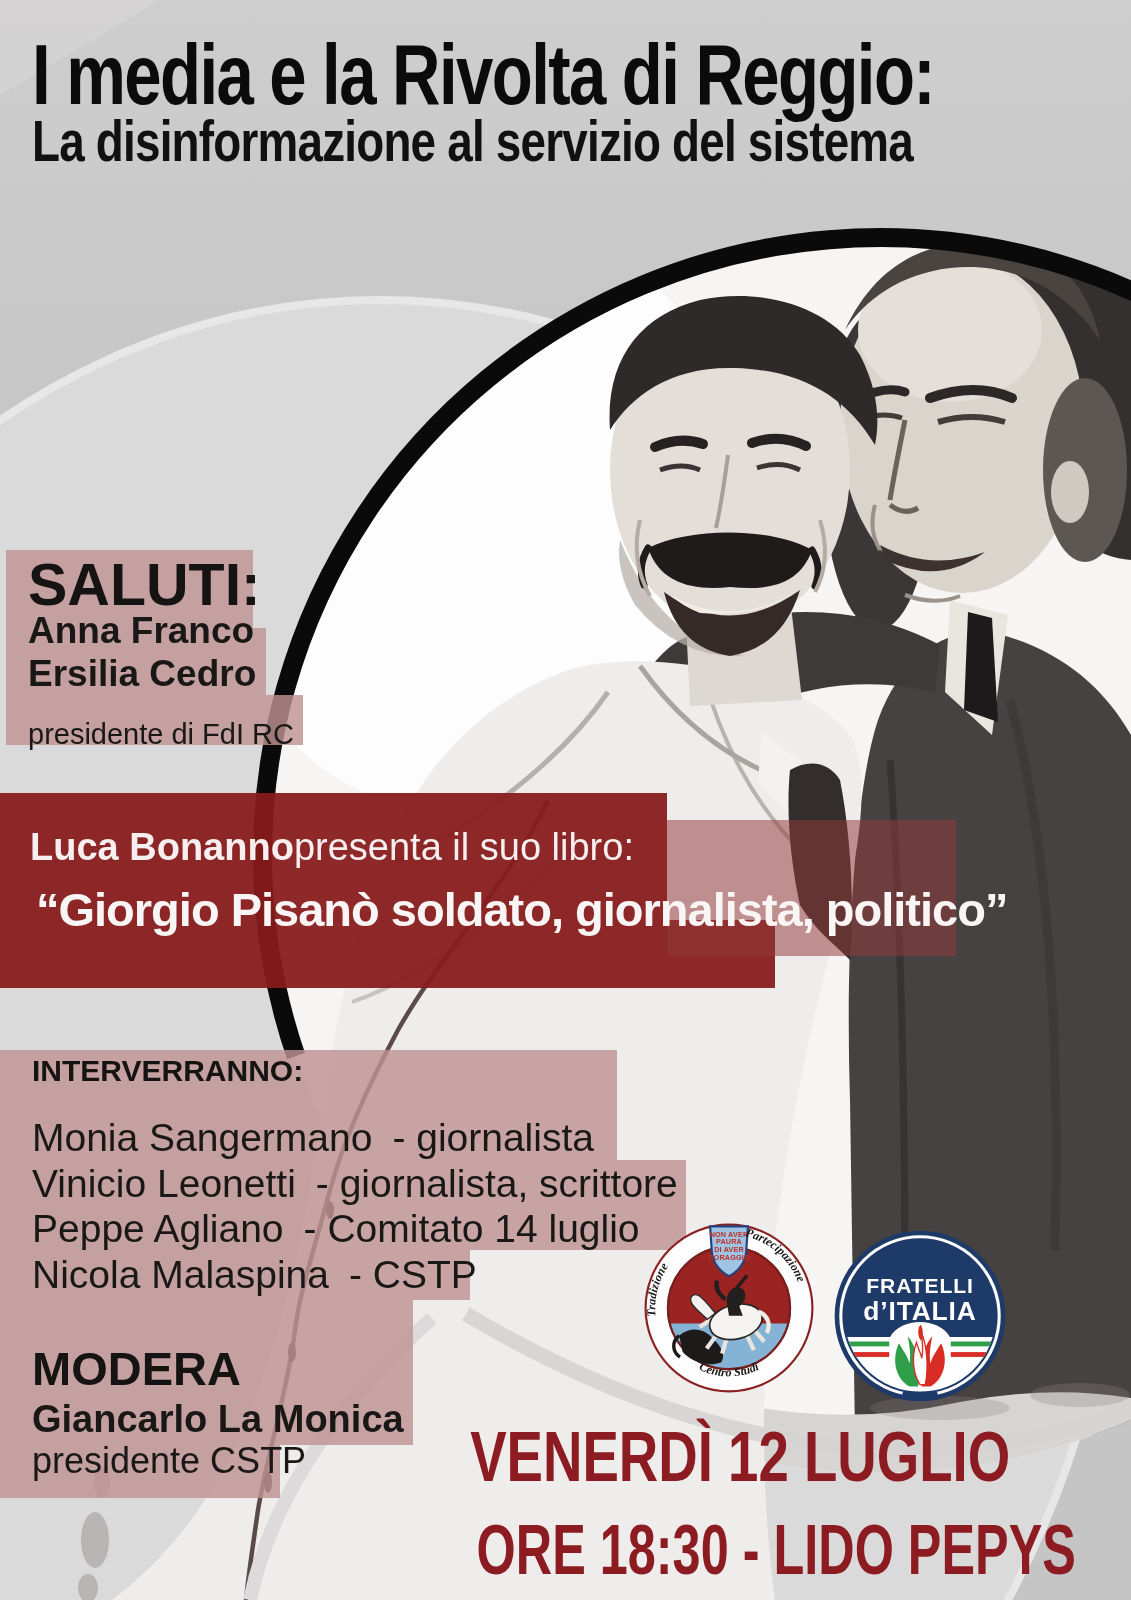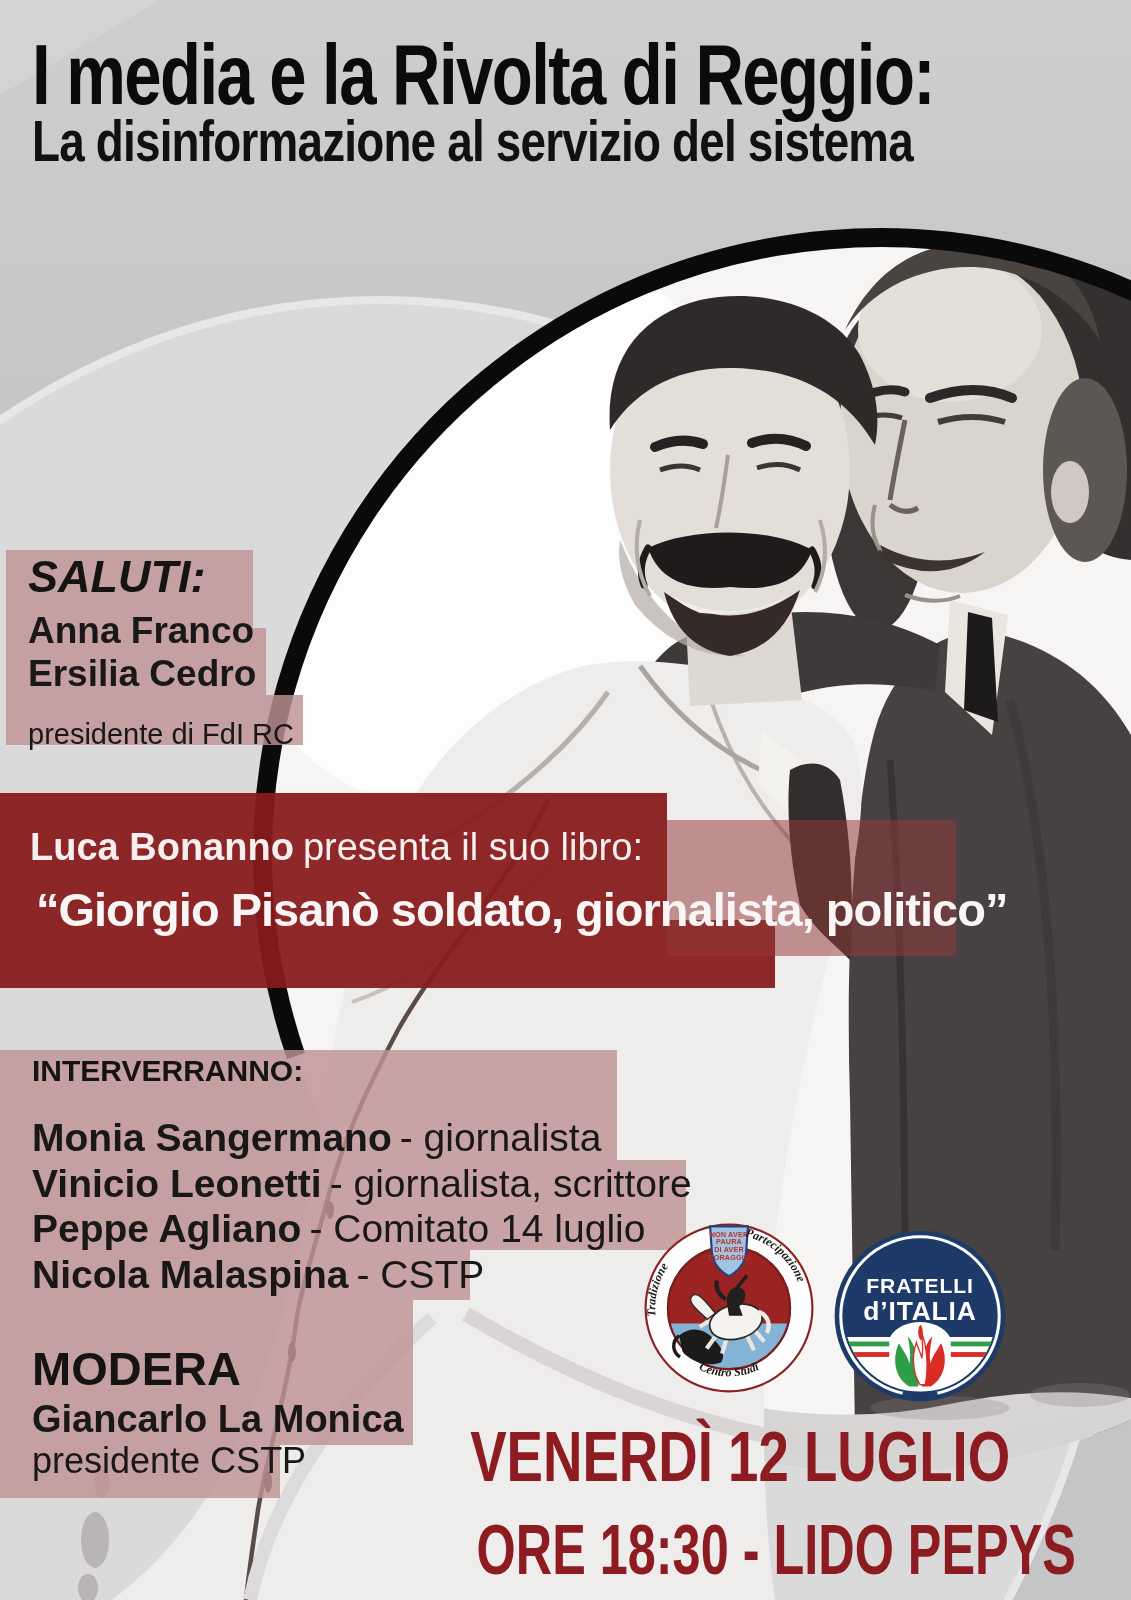--- a/index.html
+++ b/index.html
@@ -21,34 +21,34 @@
   .pink{background:rgba(192,146,147,.82);z-index:1;}
   .saluti-r1{left:6px;top:550px;width:247px;height:78px;}
   .saluti-r2{left:6px;top:628px;width:260px;height:67px;}
   .saluti-r3{left:6px;top:695px;width:297px;height:50px;}
   .int-r0{left:0;top:1050px;width:617px;height:110px;}
   .int-r1{left:0;top:1160px;width:686px;height:90px;}
   .int-r2{left:0;top:1250px;width:470px;height:50px;}
   .int-r3{left:0;top:1300px;width:413px;height:145px;}
   .int-r4{left:0;top:1445px;width:280px;height:53px;}
   
-  .saluti-h{left:28px;top:551px;font-size:45px;font-weight:700;color:#161313;z-index:2;font-style:italic;}
+  .saluti-h{left:28px;top:551px;font-size:59px;font-weight:700;color:#161313;z-index:2;}
   .saluti-names{left:28px;top:609px;font-size:37px;font-weight:700;color:#1a1717;line-height:43px;z-index:2;}
   .saluti-role{left:28px;top:694px;font-size:29px;font-weight:400;color:#1a1717;z-index:2;margin-top:24px;}
   
   .ban-a{left:0;top:793px;width:667px;height:195px;background:rgba(136,28,28,.94);z-index:1;}
   .ban-b{left:667px;top:920px;width:108px;height:68px;background:rgba(136,28,28,.94);z-index:1;}
   .ban-ext{left:667px;top:820px;width:289px;height:136px;background:rgba(146,58,58,.52);z-index:1;}
   .ban-l1{left:30px;top:826px;font-size:38px;color:#f7efef;z-index:2;font-weight:400;}
-  .ban-l1 .b{font-weight:700;margin-right:9px;}
+  .ban-l1 .b{font-weight:700;}
   .ban-l2{left:36px;top:882px;font-size:47px;font-weight:700;color:#faf5f5;z-index:2;letter-spacing:-1px;}
   
   .int-h{left:32px;top:1054px;font-size:30px;font-weight:700;color:#161313;z-index:2;}
   .int-list{left:32px;top:1115px;font-size:39px;color:#1a1717;line-height:45.7px;z-index:2;white-space:nowrap;}
-  .int-list .b{font-weight:700;margin-right:8px;}
+  .int-list .b{font-weight:400;margin-right:20px;}
   .mod-h{left:32px;top:1341px;font-size:47px;font-weight:700;color:#161313;z-index:2;}
   .mod-name{left:32px;top:1398px;font-size:38px;font-weight:700;color:#1a1717;z-index:2;}
   .mod-role{left:32px;top:1440px;font-size:36px;font-weight:400;color:#1a1717;z-index:2;}
   
   .footer{left:360px;top:1420px;width:760px;text-align:center;color:#8c1c22;font-weight:700;
           z-index:3;line-height:74px;white-space:nowrap;}
   .footer .l1{font-size:70px;display:inline-block;transform:scale(.78,1);letter-spacing:0;}
   .footer .l2{font-size:70px;display:inline-block;transform:scale(.72,1);letter-spacing:0;}
   
   .logo-cs{left:643px;top:1222px;width:172px;height:172px;z-index:2;}

